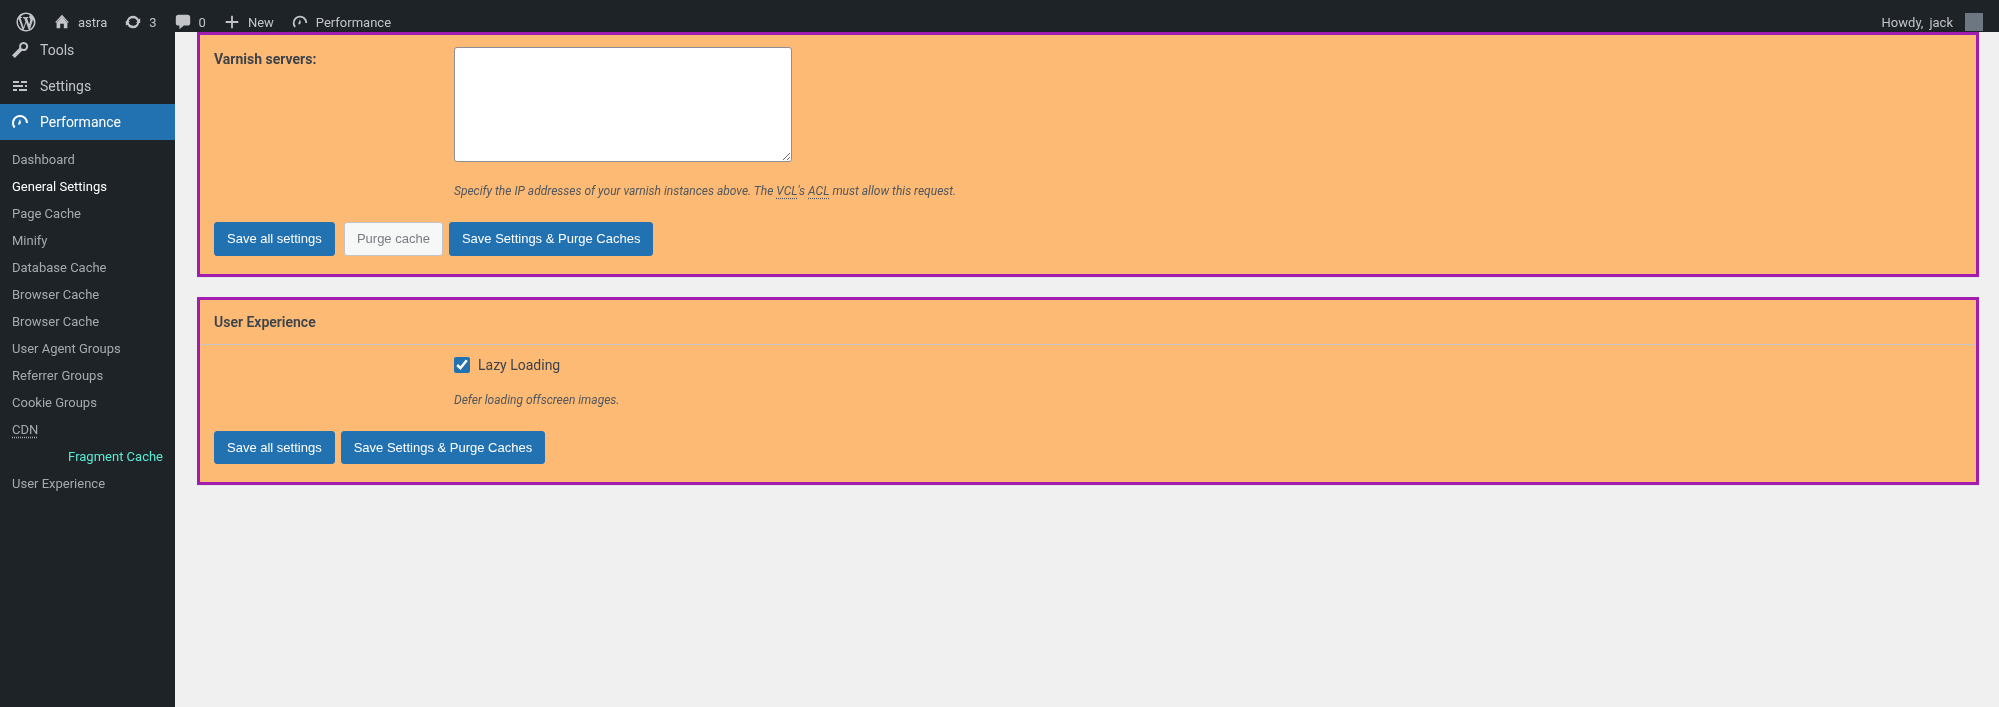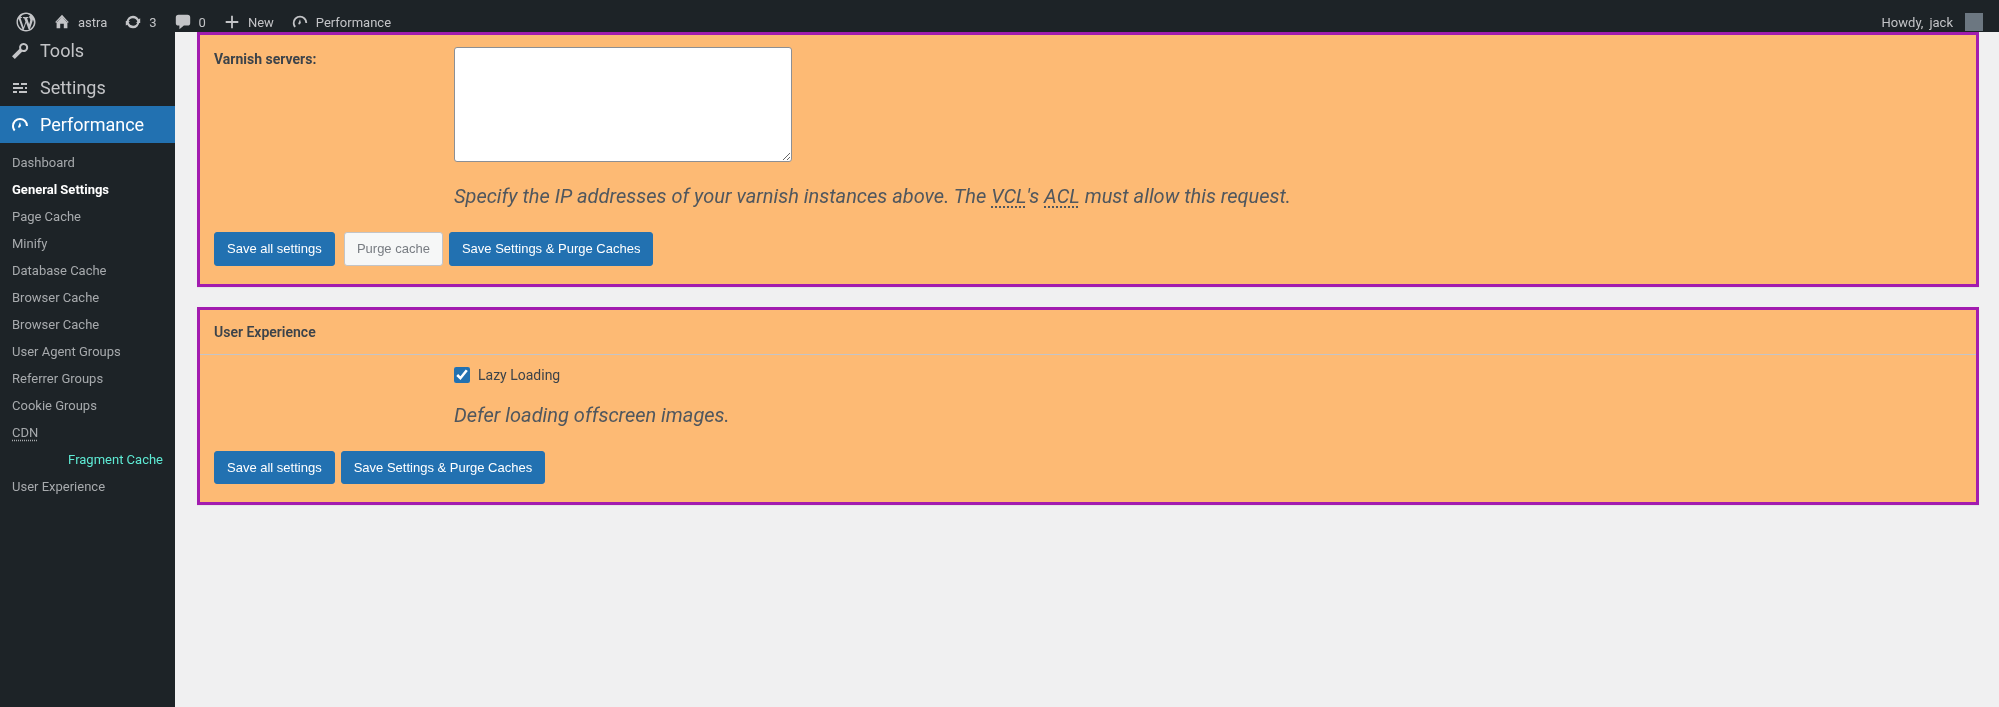--- a/index.html
+++ b/index.html
@@ -22,33 +22,33 @@
   .ab-icon { display:inline-flex; align-items:center; justify-content:center; width:20px; height:20px; }
   .ab-icon svg { fill: currentColor; }
   .avatar-box { width:18px; height:18px; background:#6c7781; margin-left:6px; display:inline-block; }
 
   
   #adminmenu {
     position: fixed; top:32px; left:0; bottom:0; width:175px;
     background:#1d2327; color:#c3c4c7;
     overflow-y:auto;
   }
-  .menu-top { display:flex; align-items:center; padding:8px 10px; cursor:pointer; color:#c3c4c7; gap:10px; font-size:18px; }
+  .menu-top { display:flex; align-items:center; padding:8px 10px; cursor:pointer; color:#c3c4c7; gap:10px; font-size:14px; }
   .menu-top.current { background:#2271b1; color:#fff; position:relative; }
   .menu-top.current::after {
     content:''; position:absolute; right:-8px; top:50%; transform:translateY(-50%);
     border:8px solid transparent; border-right-color:#f0f0f1;
   }
   .menu-icon { width:20px; height:20px; display:inline-flex; align-items:center; justify-content:center; }
   .menu-icon svg { fill: currentColor; }
   .submenu { padding: 6px 0; }
   .submenu a {
     display:block; padding:6px 12px; color:#a7aaad; text-decoration:none; font-size:13px; cursor:pointer;
   }
-  .submenu a.sub-current { color:#fff; font-weight:700; }
+  .submenu a.sub-current { color:#fff; font-weight:400; }
   .submenu a.sub-highlight { color:#5eead4;text-align:right; }
   .submenu a.dotted { text-decoration: underline dotted; text-underline-offset: 3px; }
 
   
   #wpcontent { margin-left:175px; padding-top:32px; }
   #wpbody { padding: 0 20px 20px 22px; }
 
   .postbox {
     background:#fdba74; border:3px solid #a21caf; box-shadow:0 1px 1px rgba(0,0,0,0.04);
     margin-bottom:20px;
@@ -60,21 +60,21 @@
 
   .form-row { display:flex; align-items:flex-start; margin-bottom:10px; }
   .form-row .th { width:240px; font-weight:700; font-size:14px; padding-top:4px; }
   .form-row .td { flex:1; }
 
   textarea.code-area {
     width:338px; height:115px; resize:both;
     border:1px solid #8c8f94; border-radius:3px; padding:6px; font-family:inherit; font-size:13px;
   }
   .description {
-    font-style:italic; color:#50575e; font-size:20px; margin-top:19px;
+    font-style:italic; color:#50575e; font-size:12px; margin-top:19px;
   }
   .description .abbr { text-decoration: underline dotted; text-underline-offset:3px; cursor:help; }
 
   .checkbox-row { display:flex; align-items:center; gap:8px; font-size:14px; }
   .checkbox-row input[type=checkbox]{ width:16px; height:16px; accent-color:#2271b1; }
 
   .submit-row {
     display:flex; align-items:center; margin-top:24px;
   }
   .btn {

